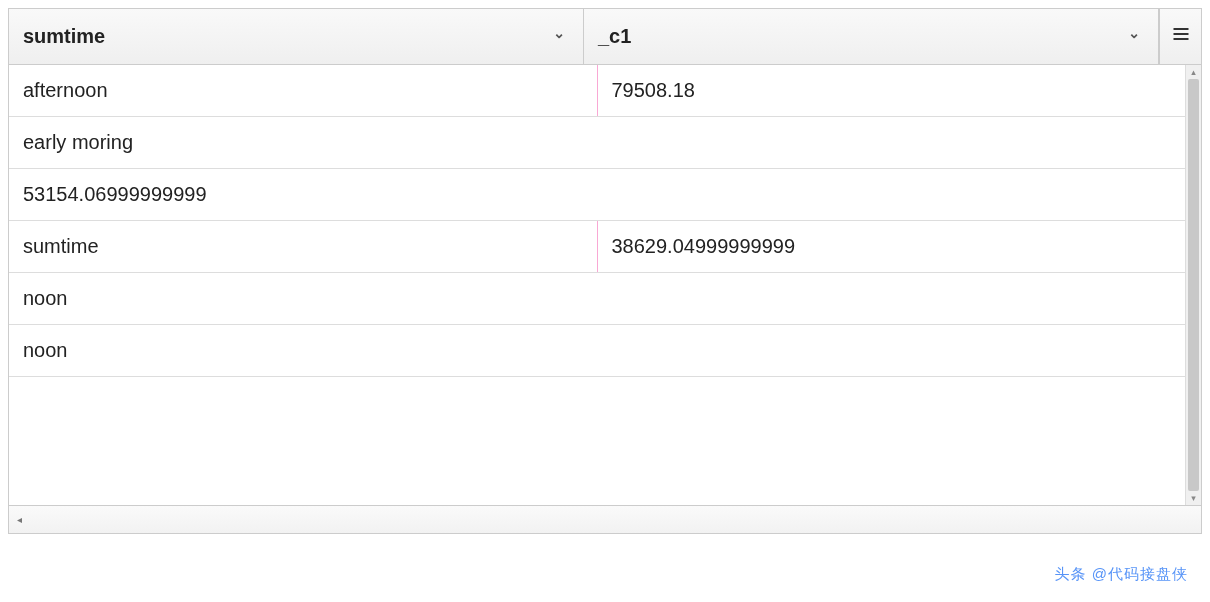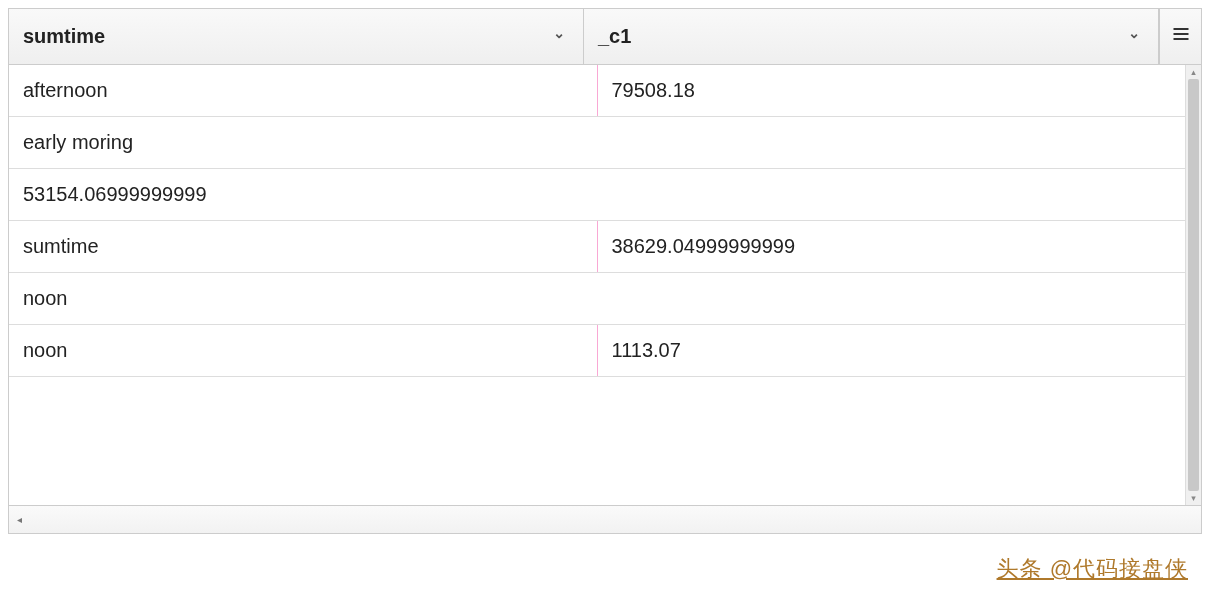--- a/index.html
+++ b/index.html
@@ -122,27 +122,26 @@
       padding: 0 8px;
     }
     .footer-bar .tri {
       font-size: 10px;
       color: #777;
     }
     .watermark {
       position: fixed;
       bottom: 18px;
       right: 22px;
-      font-size: 22px;
-      color: #a16207;
+      font-size: 15px;
+      color: #3b82f6;
       font-family: "Microsoft YaHei", Arial, sans-serif;
       letter-spacing: 1px;
       opacity: 0.85;
       pointer-events: none;
-      text-decoration: underline;
     }
   </style>
 </head>
 <body>
 
 <div class="table-container">
 
   <div class="header-row">
     <div class="header-cell">
       <span>sumtime</span>
@@ -177,21 +176,20 @@
       </div>
       <div class="data-row">
         <div class="data-cell">sumtime</div>
         <div class="data-cell">38629.04999999999</div>
       </div>
       <div class="data-row">
         <div class="data-cell">noon</div>
       </div>
       <div class="data-row">
         <div class="data-cell">noon</div>
-        <div class="data-cell">1113.07</div>
       </div>
     </div>
 
     <div class="scrollbar-track">
       <div class="scroll-arrow-up">▴</div>
       <div class="scroll-thumb"></div>
       <div class="scroll-arrow-down">▾</div>
     </div>
   </div>
 

